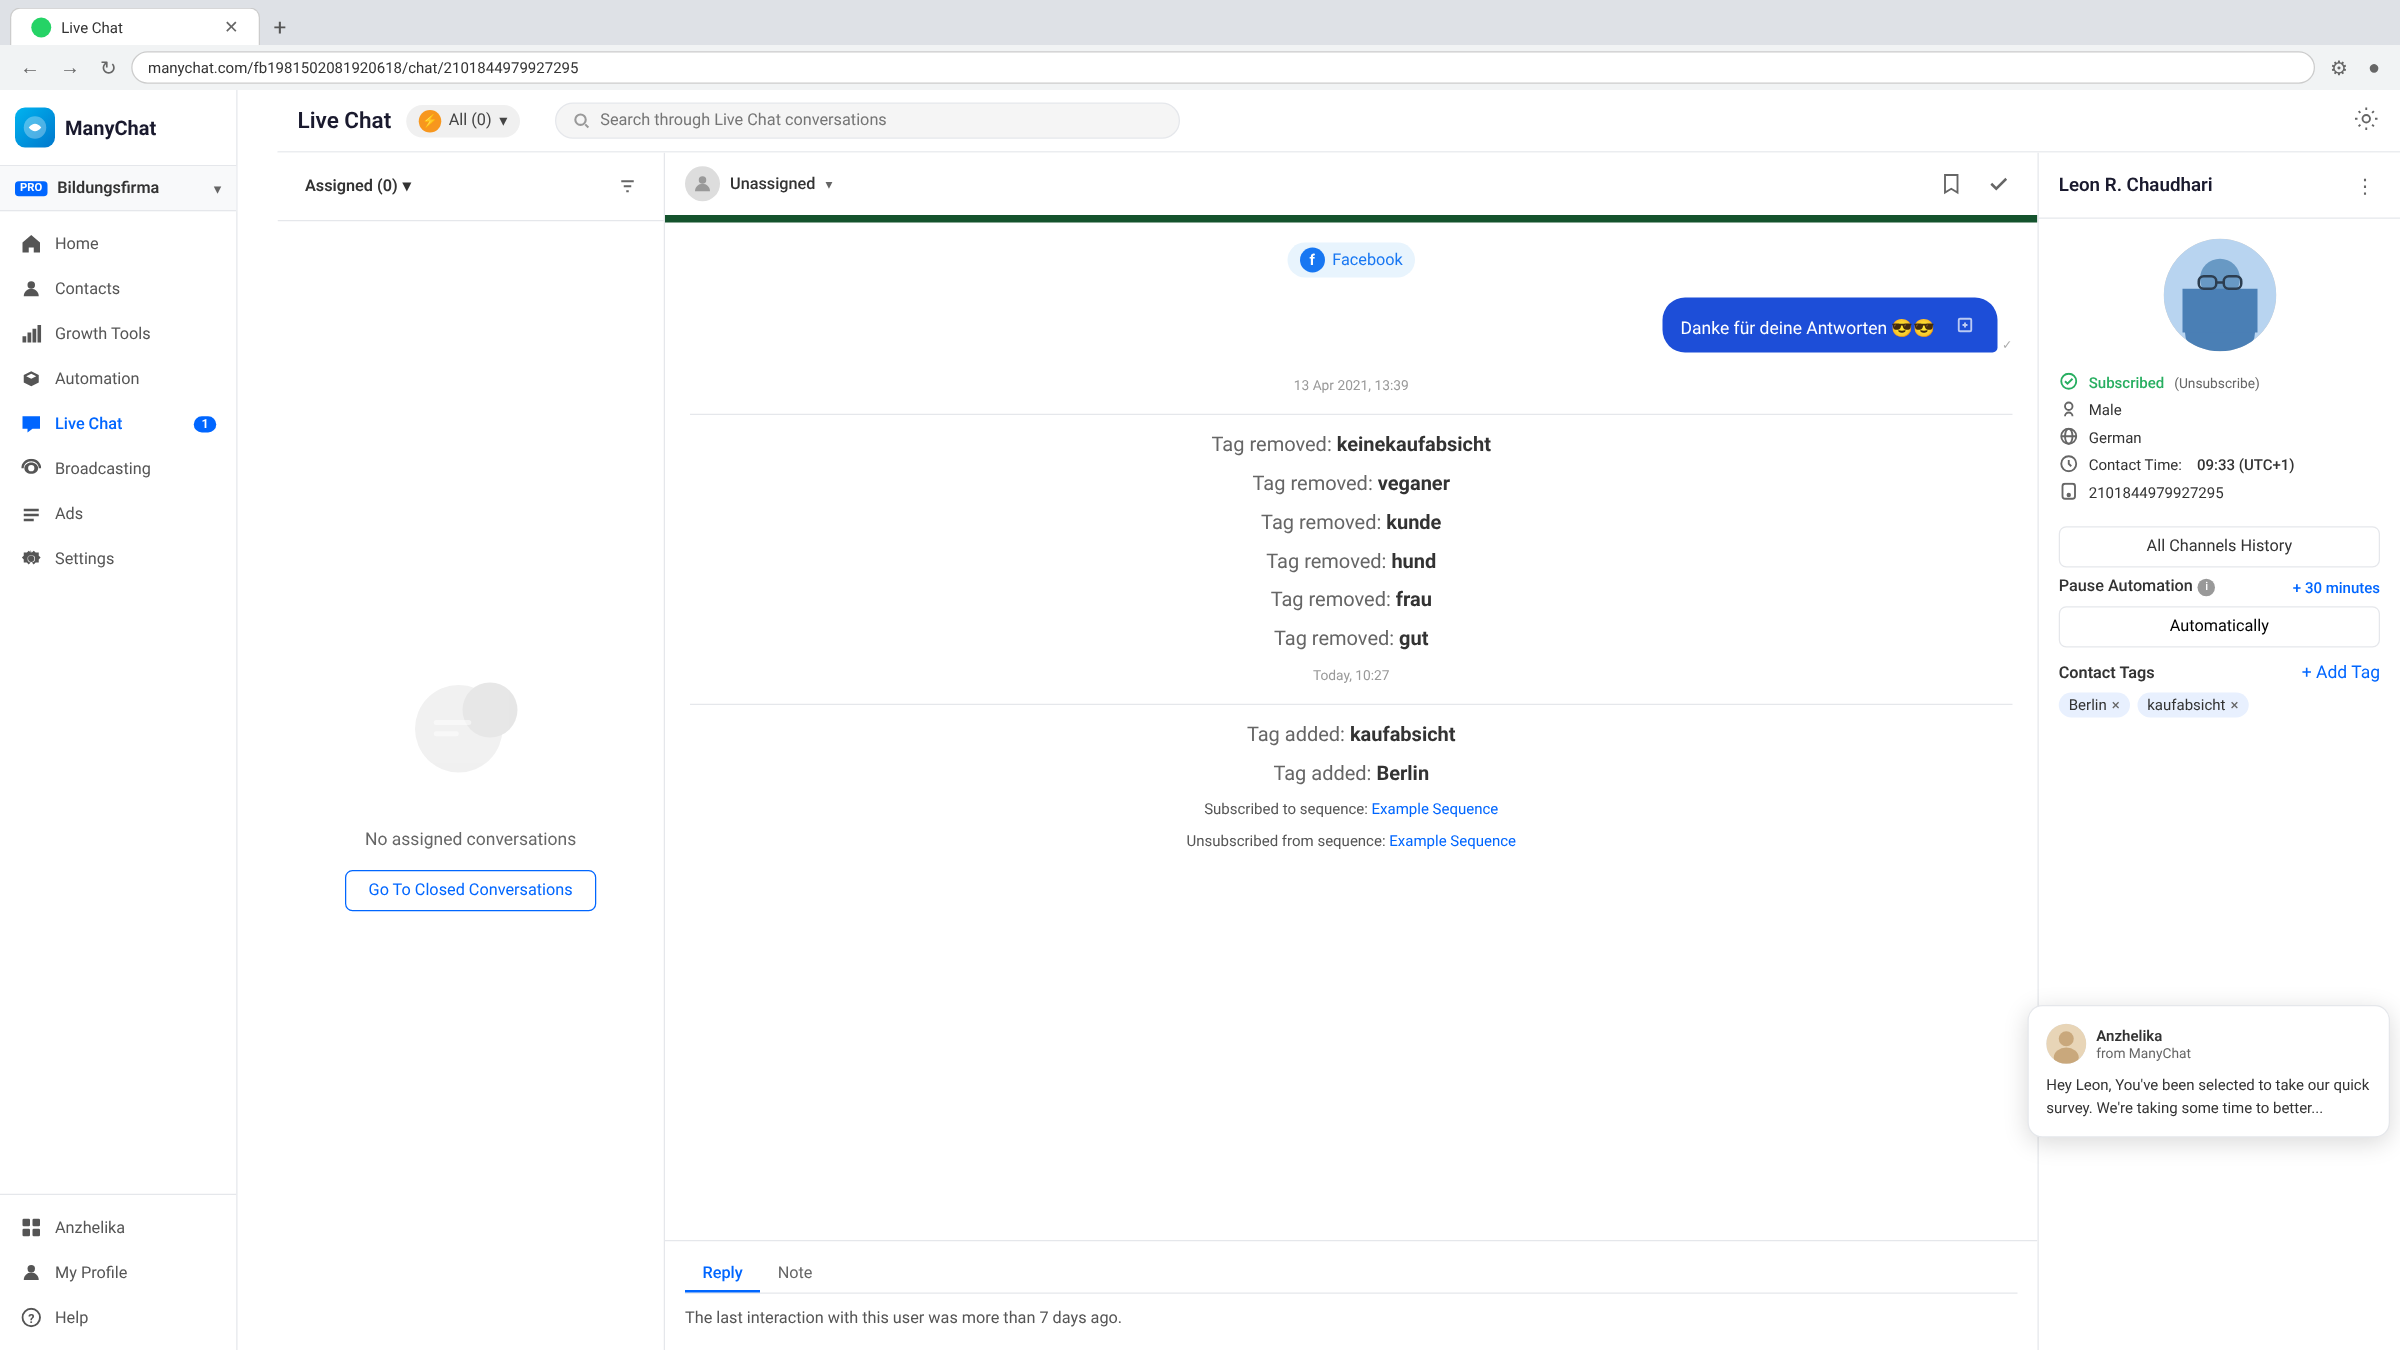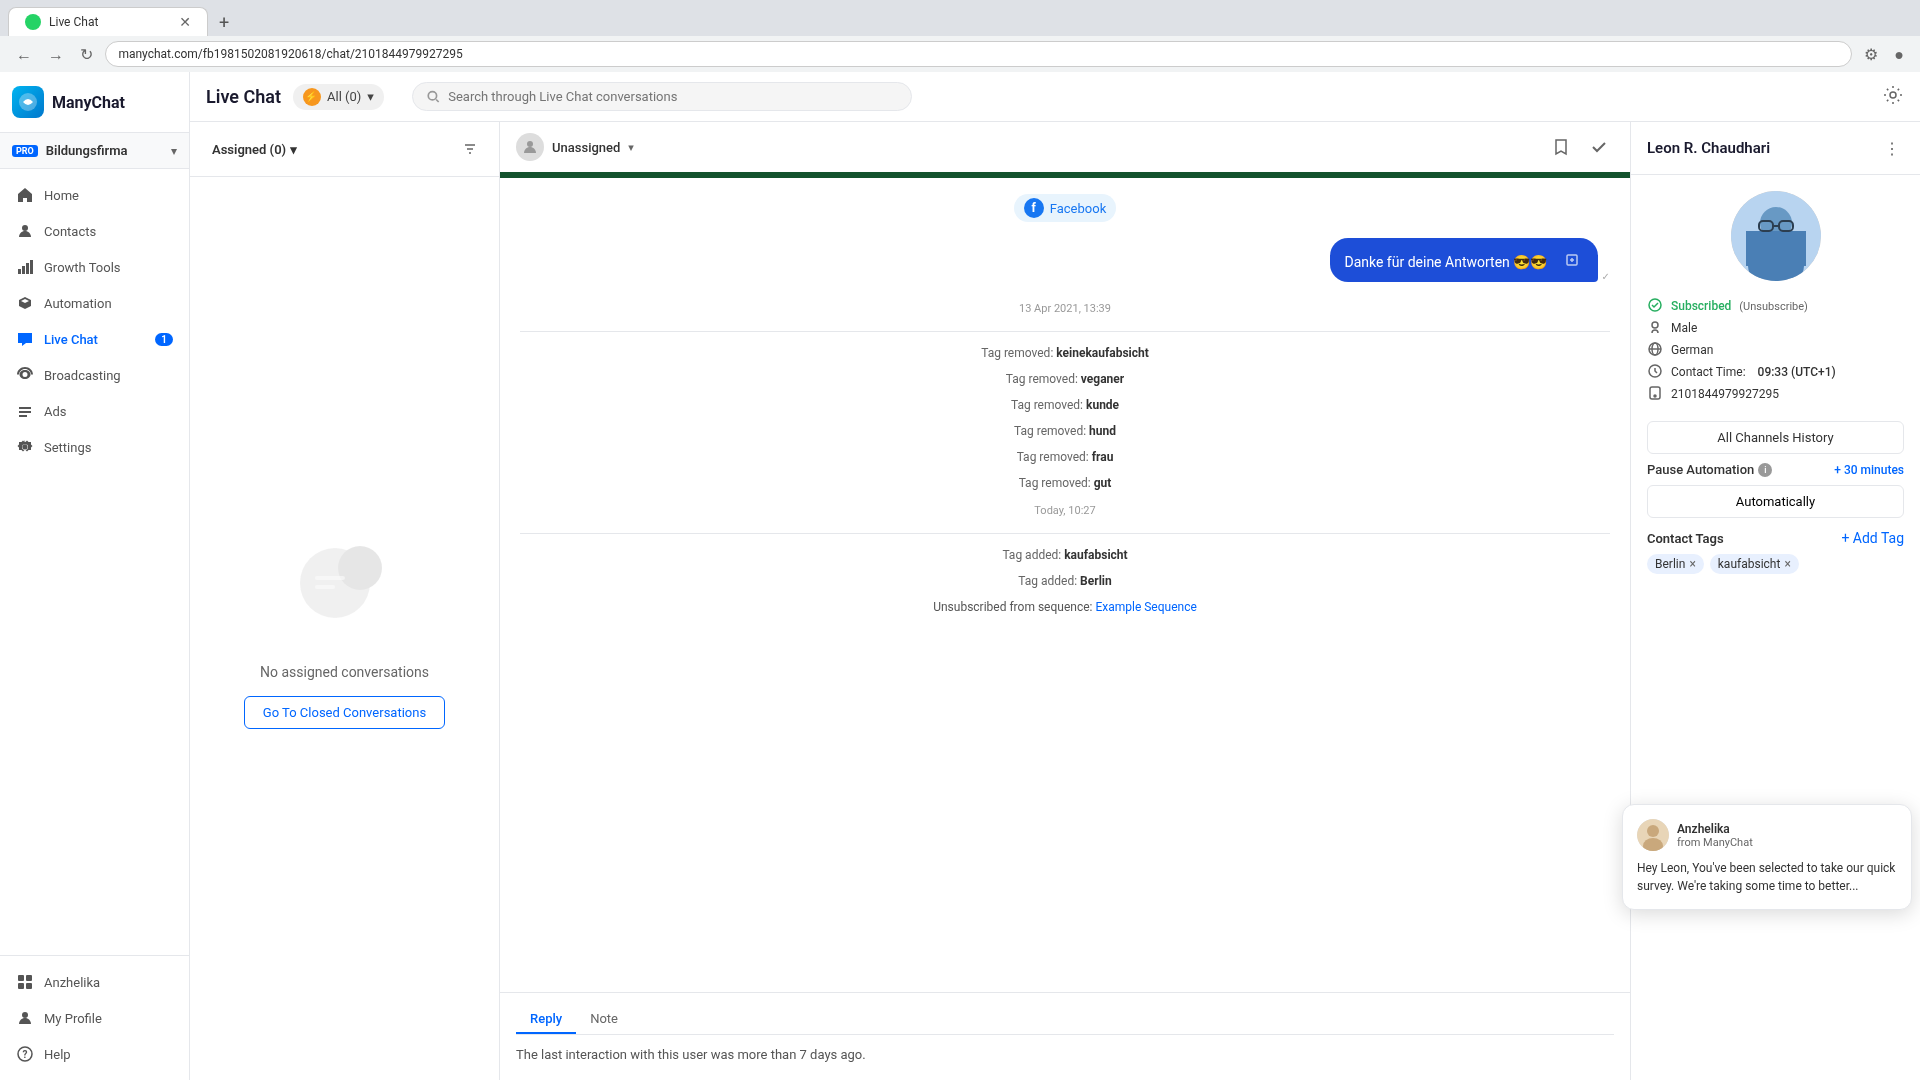--- a/index.html
+++ b/index.html
@@ -10,21 +10,21 @@
     .tab-bar { display: flex; align-items: flex-end; padding: 6px 0 0 8px; height: 36px; }
     .tab { background: #fff; border-radius: 8px 8px 0 0; padding: 6px 16px; font-size: 13px; display: flex; align-items: center; gap: 8px; min-width: 200px; border: 1px solid #ccc; border-bottom: none; }
     .tab .favicon { width: 16px; height: 16px; background: #25d366; border-radius: 50%; flex-shrink: 0; }
     .tab .tab-title { font-size: 12px; color: #333; }
     .tab .close-btn { margin-left: auto; color: #666; cursor: pointer; font-size: 14px; }
     .nav-bar { display: flex; align-items: center; gap: 8px; padding: 4px 12px; height: 36px; background: #f1f3f4; }
     .nav-btn { background: none; border: none; cursor: pointer; color: #666; font-size: 16px; padding: 2px 4px; }
     .address-bar { flex: 1; background: #fff; border: 1px solid #ccc; border-radius: 20px; padding: 3px 12px; font-size: 12px; color: #333; height: 26px; display: flex; align-items: center; }
 
     
-    .app { display: flex; flex: 1; background: #fff; overflow: hidden; }
+    .app { display: flex; flex: 1; background: #fff; overflow: hidden; gap: 32px; }
 
     
     .sidebar { width: 190px; background: #fff; border-right: 1px solid #e5e7eb; display: flex; flex-direction: column; flex-shrink: 0; }
     .sidebar-brand { display: flex; align-items: center; gap: 8px; padding: 14px 12px; border-bottom: 1px solid #e5e7eb; }
     .brand-logo { width: 32px; height: 32px; background: linear-gradient(135deg, #00b4f0, #0077cc); border-radius: 8px; display: flex; align-items: center; justify-content: center; color: white; font-weight: bold; font-size: 14px; }
     .brand-name { font-weight: 700; font-size: 16px; color: #1a1a2e; }
     .workspace { display: flex; align-items: center; gap: 8px; padding: 10px 12px; background: #f8f9fa; border-bottom: 1px solid #e5e7eb; cursor: pointer; }
     .workspace-badge { background: #0066ff; color: white; font-size: 9px; font-weight: 700; padding: 1px 4px; border-radius: 3px; }
     .workspace-name { font-size: 13px; font-weight: 600; color: #333; flex: 1; }
     .workspace-chevron { color: #666; font-size: 12px; }
@@ -62,21 +62,21 @@
     .assignee-name { font-size: 13px; color: #333; font-weight: 500; }
     .conv-actions { margin-left: auto; display: flex; gap: 8px; }
     .channel-badge { display: flex; align-items: center; gap: 6px; padding: 4px 10px; background: #e8f4fd; border-radius: 20px; font-size: 13px; color: #1877f2; }
     .fb-icon { width: 20px; height: 20px; background: #1877f2; border-radius: 50%; display: flex; align-items: center; justify-content: center; color: white; font-weight: bold; font-size: 12px; }
 
     .conversation-body { flex: 1; overflow-y: auto; padding: 16px 20px; display: flex; flex-direction: column; gap: 8px; }
     .message-bubble-wrapper { display: flex; justify-content: flex-end; margin-bottom: 8px; }
     .message-bubble { background: #1d4ed8; color: white; padding: 10px 14px; border-radius: 18px 18px 4px 18px; max-width: 60%; font-size: 14px; position: relative; }
     .system-message { text-align: center; font-size: 12px; color: #888; padding: 4px 0; }
     .system-message.timestamp { color: #999; font-size: 11px; }
-    .tag-msg { text-align: center; font-size: 12px; color: #666; padding: 2px 0; }
+    .tag-msg { text-align: center; font-size: 16px; color: #666; padding: 2px 0; }
     .tag-msg b { color: #333; }
     .sequence-msg { text-align: center; font-size: 12px; color: #555; padding: 2px 0; }
     .sequence-msg a { color: #0066ff; text-decoration: none; }
     .divider-line { border: none; border-top: 1px solid #e5e7eb; margin: 4px 0; }
 
     .reply-area { border-top: 1px solid #e5e7eb; padding: 12px 16px; flex-shrink: 0; }
     .reply-tabs { display: flex; gap: 0; margin-bottom: 10px; border-bottom: 1px solid #e5e7eb; }
     .reply-tab { padding: 6px 14px; font-size: 13px; cursor: pointer; color: #666; border-bottom: 2px solid transparent; }
     .reply-tab.active { color: #0066ff; border-bottom-color: #0066ff; font-weight: 500; }
     .reply-info { font-size: 13px; color: #555; margin-bottom: 4px; line-height: 1.5; }
@@ -383,20 +383,23 @@
           <div class="tag-msg">Tag removed: <b>frau</b></div>
           <div class="tag-msg">Tag removed: <b>gut</b></div>
 
           <div class="system-message timestamp">Today, 10:27</div>
           <hr class="divider-line">
 
           <div class="tag-msg">Tag added: <b>kaufabsicht</b></div>
           <div class="tag-msg">Tag added: <b>Berlin</b></div>
 
           <div class="sequence-msg">
+            Subscribed to sequence: <a href="#">Example Sequence</a>
+          </div>
+          <div class="sequence-msg">
             Unsubscribed from sequence: <a href="#">Example Sequence</a>
           </div>
         </div>
 
         <div class="reply-area">
           <div class="reply-tabs">
             <div class="reply-tab active">Reply</div>
             <div class="reply-tab">Note</div>
           </div>
           <p class="reply-info">The last interaction with this user was more than 7 days ago.</p>

